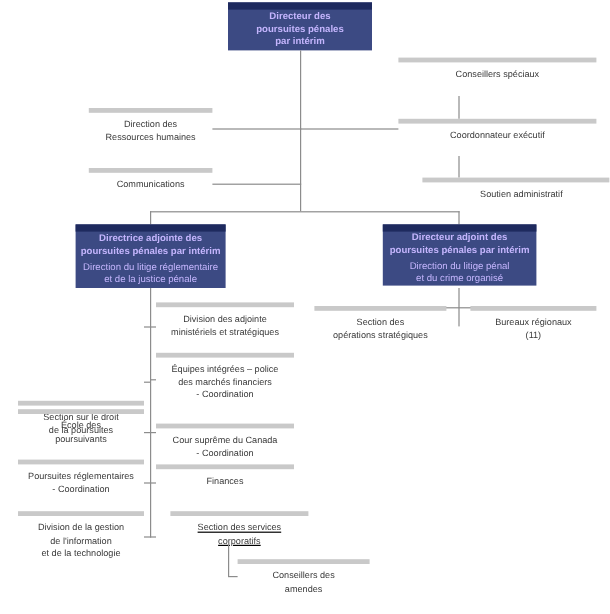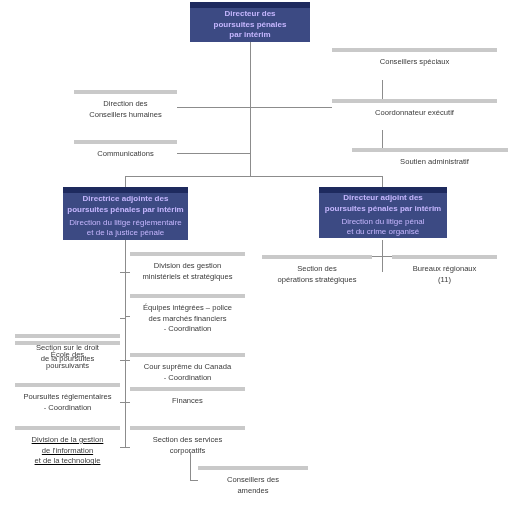--- a/index.html
+++ b/index.html
@@ -106,21 +106,21 @@
     <div class="bar"></div>
     <span class="lbl">Soutien administratif</span>
   </div>
 
   <div class="hline" style="left:250px; top:107px; width:82px;"></div>
 
   <div class="item" style="left:74px; top:90px; width:103px;">
     <div class="bar"></div>
     <span class="lbl">
       <span>Direction des</span><br>
-      <span>Conseillers humaines</span>
+      <span>Ressources humaines</span>
     </span>
   </div>
   <div class="hline" style="left:177px; top:107px; width:74px;"></div>
 
   <div class="item" style="left:74px; top:140px; width:103px;">
     <div class="bar"></div>
     <span class="lbl">Communications</span>
   </div>
   <div class="hline" style="left:177px; top:153px; width:74px;"></div>
 
@@ -174,34 +174,34 @@
 
   <div class="item" style="left:15px; top:383px; width:105px;">
     <div class="bar"></div>
     <span class="lbl">
       <span>Poursuites réglementaires</span><br>
       <span>- Coordination</span>
     </span>
   </div>
   <div class="hline" style="left:120px; top:402px; width:5px;"></div>
 
-  <div class="item" style="left:15px; top:426px; width:105px;text-decoration:underline;">
+  <div class="item" style="left:15px; top:426px; width:105px;">
     <div class="bar"></div>
     <span class="lbl">
       <span>Division de la gestion</span><br>
       <span>de l'information</span><br>
       <span>et de la technologie</span>
     </span>
   </div>
   <div class="hline" style="left:120px; top:447px; width:5px;"></div>
 
   <div class="item" style="left:130px; top:252px; width:115px;">
     <div class="bar"></div>
     <span class="lbl">
-      <span>Division des gestion</span><br>
+      <span>Division des adjointe</span><br>
       <span>ministériels et stratégiques</span>
     </span>
   </div>
   <div class="hline" style="left:125px; top:272px; width:5px;"></div>
 
   <div class="item" style="left:130px; top:294px; width:115px;">
     <div class="bar"></div>
     <span class="lbl">
       <span>Équipes intégrées – police</span><br>
       <span>des marchés financiers</span><br>
@@ -218,21 +218,21 @@
     </span>
   </div>
   <div class="hline" style="left:125px; top:360px; width:5px;"></div>
 
   <div class="item" style="left:130px; top:387px; width:115px;">
     <div class="bar"></div>
     <span class="lbl">Finances</span>
   </div>
   <div class="hline" style="left:125px; top:402px; width:5px;"></div>
 
-  <div class="item" style="left:130px; top:426px; width:115px;">
+  <div class="item" style="left:142px; top:426px; width:115px;text-decoration:underline;">
     <div class="bar"></div>
     <span class="lbl">
       <span>Section des services</span><br>
       <span>corporatifs</span>
     </span>
   </div>
   <div class="hline" style="left:125px; top:447px; width:5px;"></div>
 
   <div class="vline" style="left:190px; top:452px; height:28px;"></div>
   <div class="hline" style="left:190px; top:480px; width:8px;"></div>

